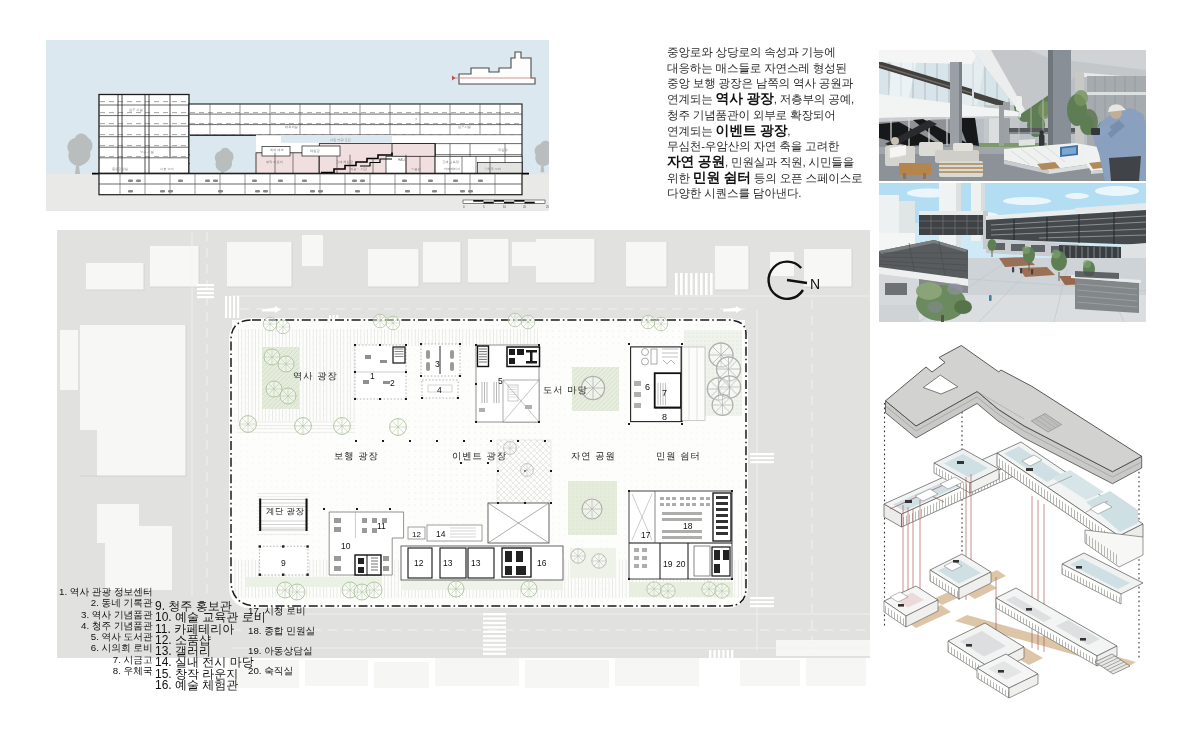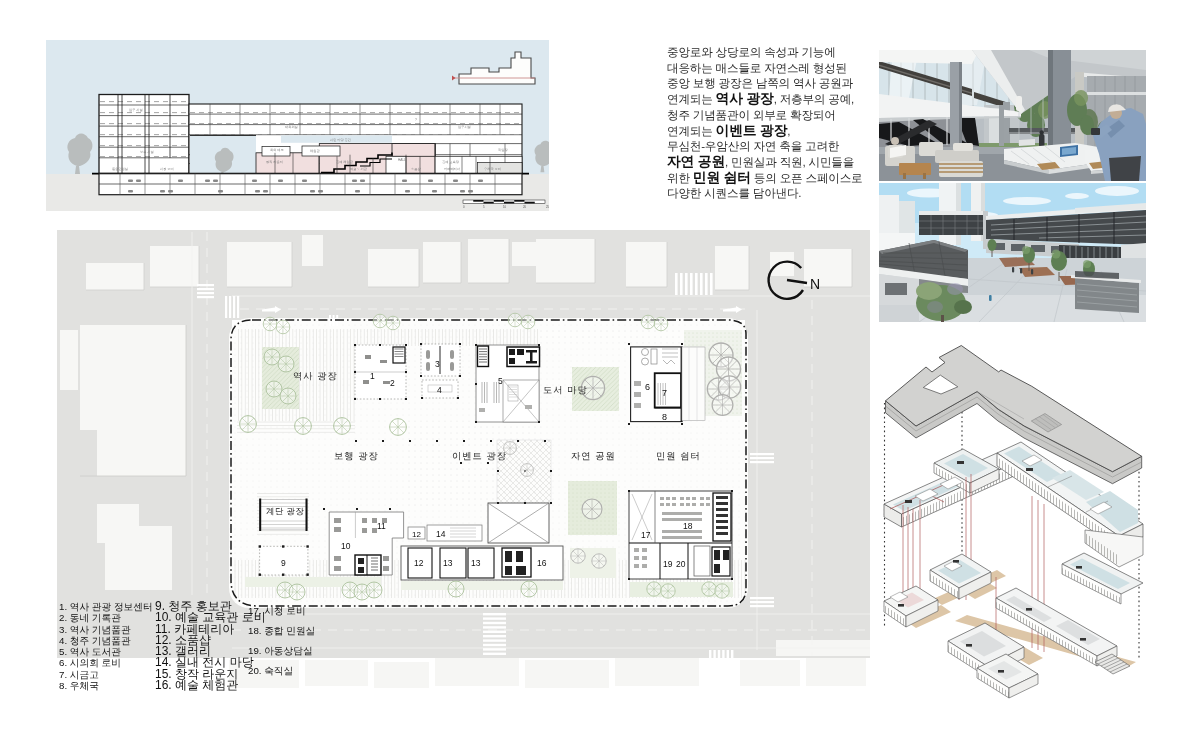--- a/index.html
+++ b/index.html
@@ -1071,21 +1071,21 @@
     </g>
 
     <g transform="translate(787,280)">
       <path d="M 14.2,-12 A 18.6,18.6 0 1 0 16,10" fill="none" stroke="#111" stroke-width="2.4"></path>
       <line x1="0" y1="0" x2="20" y2="3" stroke="#111" stroke-width="2.4"></line>
       <text x="23" y="9" font-size="14" fill="#111">N</text>
     </g>
   </g>
 </svg>
 
-<div class="abs" style="left:59px;top:601px;font-size:9.7px;line-height:11.3px;color:#111;">
+<div class="abs" style="left:59px;top:586px;font-size:9.7px;line-height:11.3px;color:#111;text-align:right;">
 1. 역사 관광 정보센터<br>2. 동네 기록관<br>3. 역사 기념품관<br>4. 청주 기념품관<br>5. 역사 도서관<br>6. 시의회 로비<br>7. 시금고<br>8. 우체국
 </div>
 
 <div class="abs" style="left:155px;top:601px;font-size:12px;line-height:11.3px;color:#111;">
 9. 청주 홍보관<br>10. 예술 교육관 로비<br>11. 카페테리아<br>12. 소품샵<br>13. 갤러리<br>14. 실내 전시 마당<br>15. 창작 라운지<br>16. 예술 체험관
 </div>
 
 <div class="abs" style="left:248px;top:601px;font-size:9.7px;line-height:20px;color:#111;">
 17. 시청 로비<br>18. 종합 민원실<br>19. 아동상담실<br>20. 숙직실
 </div>

